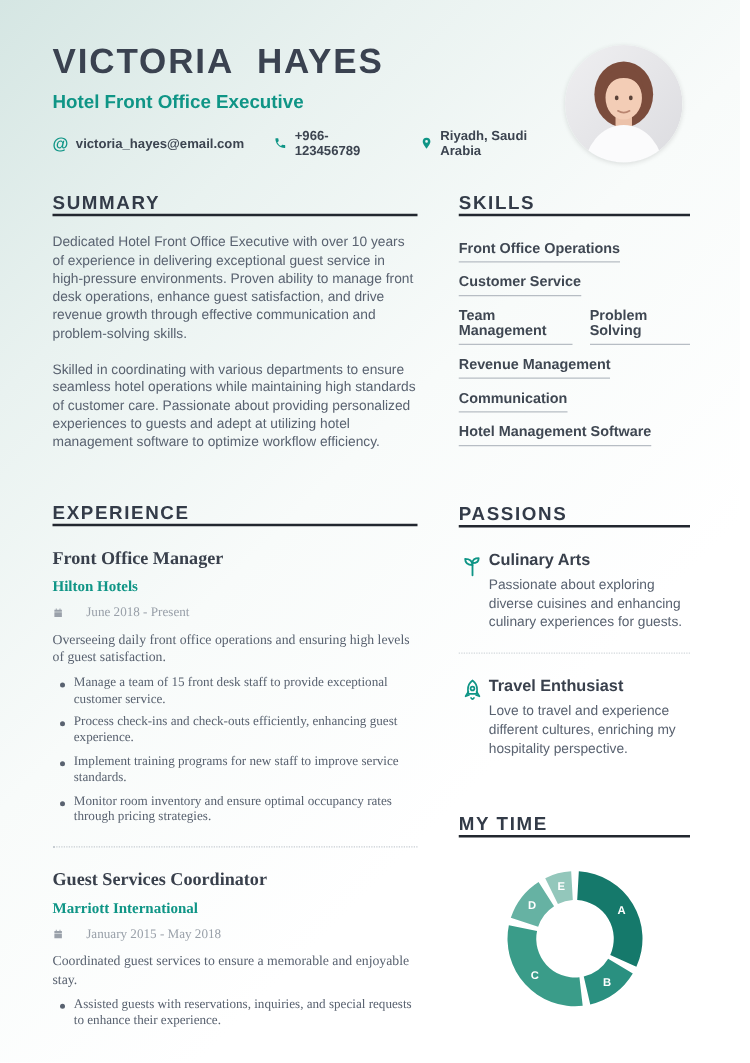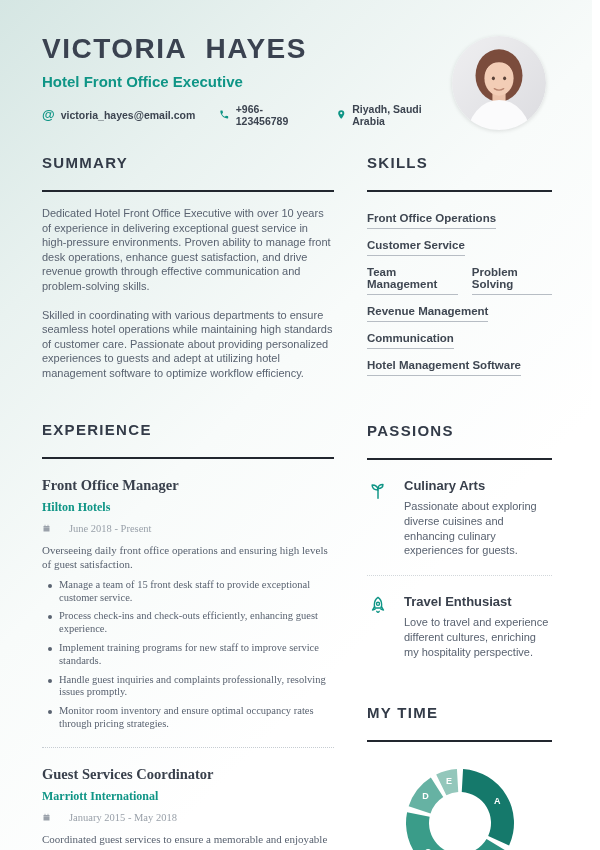--- a/index.html
+++ b/index.html
@@ -32,21 +32,21 @@
             box-shadow: 0 1px 4px rgba(0,0,0,0.12); }
   .avatar svg { display: block; width: 100%; height: 100%; }
 
   
   .columns { display: flex; padding: 24px 40px 0 42px; }
   .col-left { width: 292px; flex: none; margin-right: 33px; }
   .col-right { flex: 1; min-width: 0; }
 
   h2.sec {
     font-size: 15px; font-weight: bold; letter-spacing: 1.3px; color: #333b48;
-    padding-bottom: 19px; border-bottom: 2.5px solid #22272f;
+    padding-bottom: 0; border-bottom: 2.5px solid #22272f;
   }
 
   
   .summary-par { margin-top: 14px; font-size: 11px; line-height: 14.6px; color: #596270; }
 
   
   .experience-section { margin-top: 40px; }
   .job { margin-top: 18px; font-family: Liberation Serif, serif; }
   .job-title { font-size: 14.5px; font-weight: bold; color: #39404c; }
   .job-company { margin-top: 6px; font-size: 12px; font-weight: bold; color: #0f9586; }
@@ -66,21 +66,21 @@
   
   .skills-list { margin-top: 20px; }
   .skill-row { display: flex; gap: 14px; margin-bottom: 10px; }
   .skill-chip {
     font-size: 11.5px; font-weight: bold; color: #3f4752;
     padding-bottom: 4px; border-bottom: 1.5px solid #b7bdc4;
   }
 
   
   .passions-section { margin-top: 46px; }
-  .passion-item { display: flex; gap: 13px; margin-top: 18px; }
+  .passion-item { display: flex; margin-top: 18px; }
   .passion-icon { flex: none; width: 24px; padding-top: 1px; }
   .passion-title { font-size: 13px; font-weight: bold; color: #39404c; }
   .passion-text { margin-top: 6px; font-size: 11px; line-height: 14.8px; color: #596270; }
   .passion-divider { border: 0; border-top: 1.5px dotted #d2d7db; margin: 17px 0 0; }
 
   
   .mytime-section { margin-top: 44px; }
   .donut-wrap { display: flex; justify-content: center; margin-top: 16px; }
   .donut-wrap svg { display: block; }
   .donut-label { font-size: 9px; font-weight: bold; fill: #ffffff; }
@@ -160,21 +160,20 @@
                 <svg width="9" height="9" viewBox="0 0 24 24">
                   <path fill="#9aa1aa" d="M7 2h2v3H7zM15 2h2v3h-2zM4 5h16v4H4zm0 5h16v10H4z"></path>
                 </svg>
                 <span>June 2018 - Present</span>
               </div>
      <div class="job-desc">Overseeing daily front office operations and ensuring high levels of guest satisfaction.</div>
      <ul class="bullets">
                 <li>Manage a team of 15 front desk staff to provide exceptional customer service.</li>
                 <li>Process check-ins and check-outs efficiently, enhancing guest experience.</li>
                 <li>Implement training programs for new staff to improve service standards.</li>
-                <li>Handle guest inquiries and complaints professionally, resolving issues promptly.</li>
                 <li>Monitor room inventory and ensure optimal occupancy rates through pricing strategies.</li>
               </ul>
             </div>
             <hr class="dotted-divider">
             <div class="job">
      <div class="job-title">Guest Services Coordinator</div>
      <div class="job-company">Marriott International</div>
      <div class="job-dates">
                 <svg width="9" height="9" viewBox="0 0 24 24">
                   <path fill="#9aa1aa" d="M7 2h2v3H7zM15 2h2v3h-2zM4 5h16v4H4zm0 5h16v10H4z"></path>

